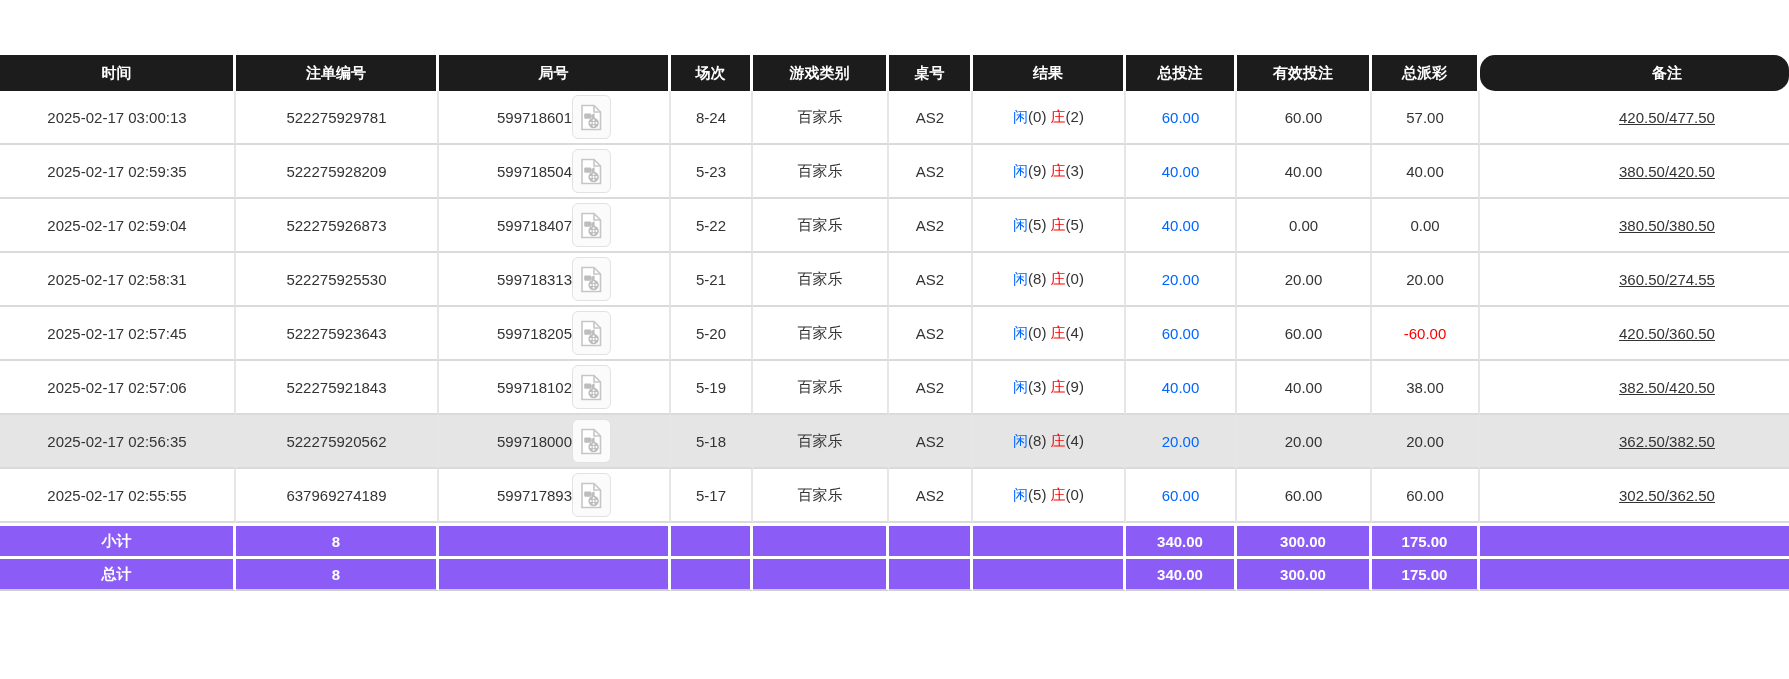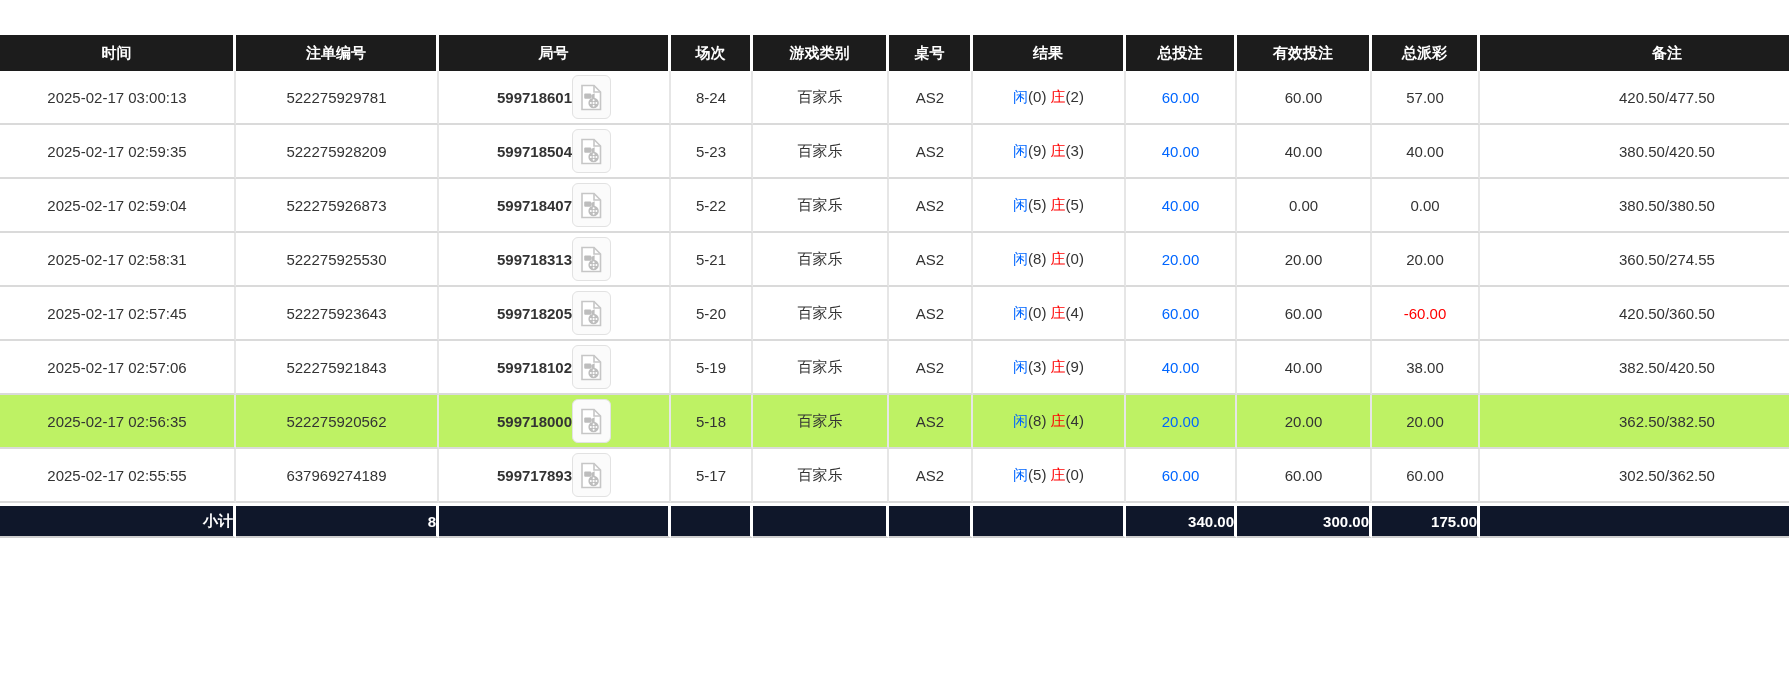--- a/index.html
+++ b/index.html
@@ -1,47 +1,47 @@
 <!DOCTYPE html>
 <html><head>
 <meta charset="utf-8">
 <style>
   html,body{margin:0;padding:0;}
   body{
     width:1789px;height:679px;overflow:hidden;background:#ffffff;
     font-family:"Liberation Sans","DejaVu Sans",sans-serif;
   }
   table.records{
-    margin-top:35px;width:1789px;table-layout:fixed;
+    margin-top:55px;width:1789px;table-layout:fixed;
     border-collapse:separate;border-spacing:0;
   }
   th{
     background:#1c1c1c;color:#ffffff;font-weight:bold;font-size:15px;
     height:36px;padding:0;text-align:center;border-right:3px solid #ffffff;
   }
-  th:last-child{border-right:none;}
+  th:last-child{border-right:none;border-radius:15px;}
   tbody td{
     background:#ffffff;color:#333333;font-size:15px;text-align:center;
     height:52px;padding:0;
     border-right:2px solid #e6e6e6;border-bottom:2px solid #dadada;
   }
-  tbody td:last-child{border-right:none;}
-  tbody tr.highlight td{background:#bef264;}
+  tbody td:last-child{border-right:none;text-decoration:underline;}
+  tbody tr.highlight td{background:#e5e5e5;}
   tfoot td{
-    background:#0f172a;color:#ffffff;font-weight:bold;font-size:15px;
-    text-align:right;height:30px;padding:0;
+    background:#8b5cf6;color:#ffffff;font-weight:bold;font-size:15px;
+    text-align:center;height:30px;padding:0;
     border-right:3px solid #ffffff;border-top:3px solid #ffffff;
   }
   tfoot td:last-child{border-right:none;}
   tfoot tr:last-child td{border-bottom:2px solid #cfcfcf;}
   .blue{color:#0066ff;}
   .red{color:#ff0000;}
   .result-paren{color:#333333;}
   td.remark-cell, th.remark-cell{padding-left:65px;}
-  .round-wrap{display:inline-flex;align-items:center;justify-content:center;font-weight:bold;}
+  .round-wrap{display:inline-flex;align-items:center;justify-content:center;}
   .video-btn{
     display:inline-flex;align-items:center;justify-content:center;
     width:37px;height:42px;background:#fbfbfb;border:1px solid #e2e2e2;
     border-radius:6px;cursor:pointer;
   }
 </style>
 </head>
 <body>
 
 <table class="records">
@@ -314,14 +314,27 @@
         <td></td>
         <td></td>
         <td></td>
         <td></td>
         <td></td>
         <td>340.00</td>
         <td>300.00</td>
         <td>175.00</td>
         <td class="remark-cell"></td>
       </tr>
+      <tr>
+        <td>总计</td>
+        <td>8</td>
+        <td></td>
+        <td></td>
+        <td></td>
+        <td></td>
+        <td></td>
+        <td>340.00</td>
+        <td>300.00</td>
+        <td>175.00</td>
+        <td class="remark-cell"></td>
+      </tr>
     </tfoot>
 </table>
 
 </body></html>

